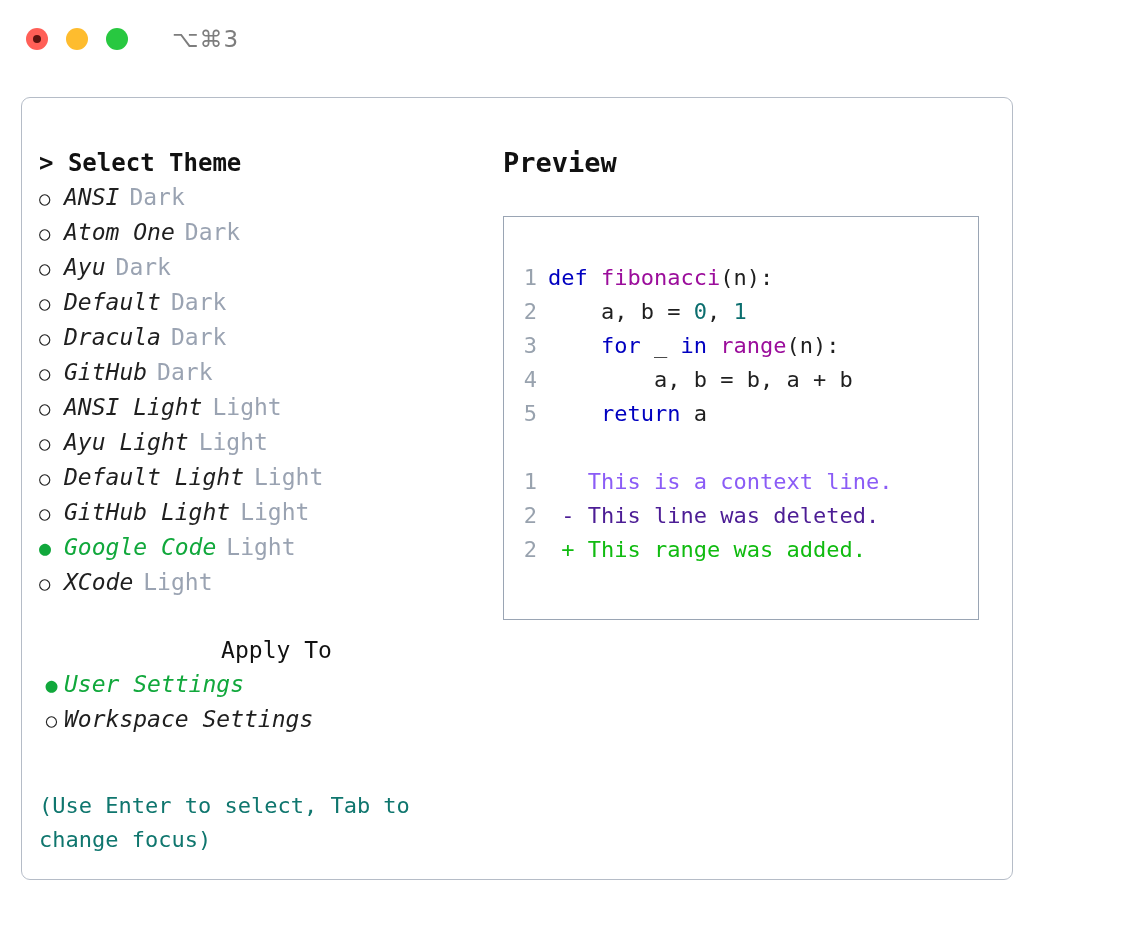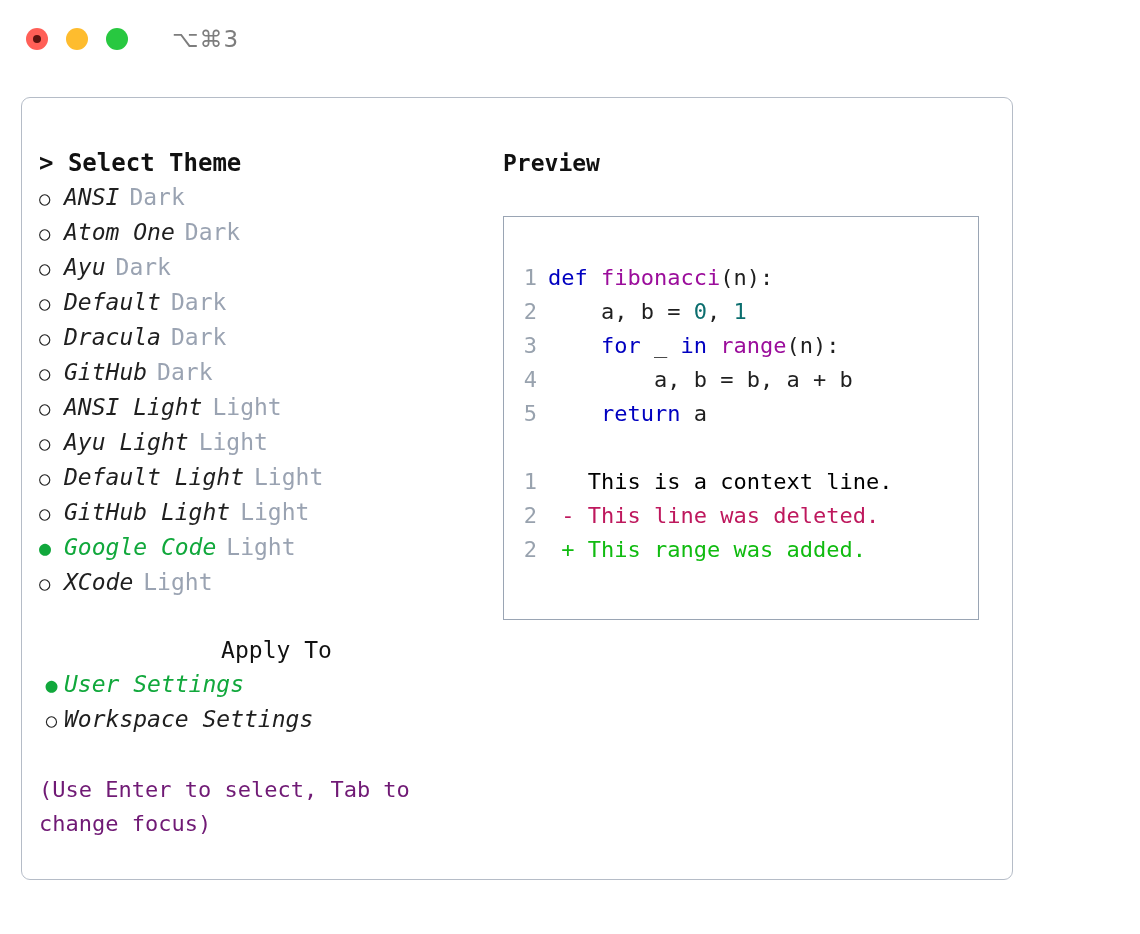--- a/index.html
+++ b/index.html
@@ -133,37 +133,37 @@
   }
   .apply-hdr {
     font-size: 23px;
     color: #111111;
     line-height: 34px;
     padding-left: 25px;
     white-space: pre;
   }
 
   #hint {
-    margin-top: 36px;
+    margin-top: 52px;
     font-size: 22px;
-    color: #701a75;
+    color: #0f766e;
     line-height: 34px;
     width: 400px;
     white-space: pre-wrap;
   }
 
   
   #right-col {
     position: absolute;
     left: 481px;
     top: 48px;
     width: 490px;
   }
   #preview-title {
-    font-size: 23px;
+    font-size: 27px;
     font-weight: bold;
     color: #111111;
     line-height: 34px;
     white-space: pre;
   }
 
   #preview-box {
     margin-top: 36px;
     width: 476px;
     height: 404px;
@@ -186,22 +186,22 @@
     color: #98a2ae;
     padding-right: 11px;
     box-sizing: border-box;
   }
   .code-text { color: #1f1f1f; }
 
   .tok-kw      { color: #0000c0; }
   .tok-fn      { color: #9b0d9b; }
   .tok-num     { color: #0b6e6e; }
   .tok-plain   { color: #1f1f1f; }
-  .tok-context { color: #000000; }
-  .tok-del     { color: #be185d; }
+  .tok-context { color: #8b5cf6; }
+  .tok-del     { color: #4c1d95; }
   .tok-add     { color: #10bb10; }
 
   .code-gap { height: 34px; }
 </style>
 </head>
 <body>
 
 <div id="window">
 
   <div id="titlebar">

